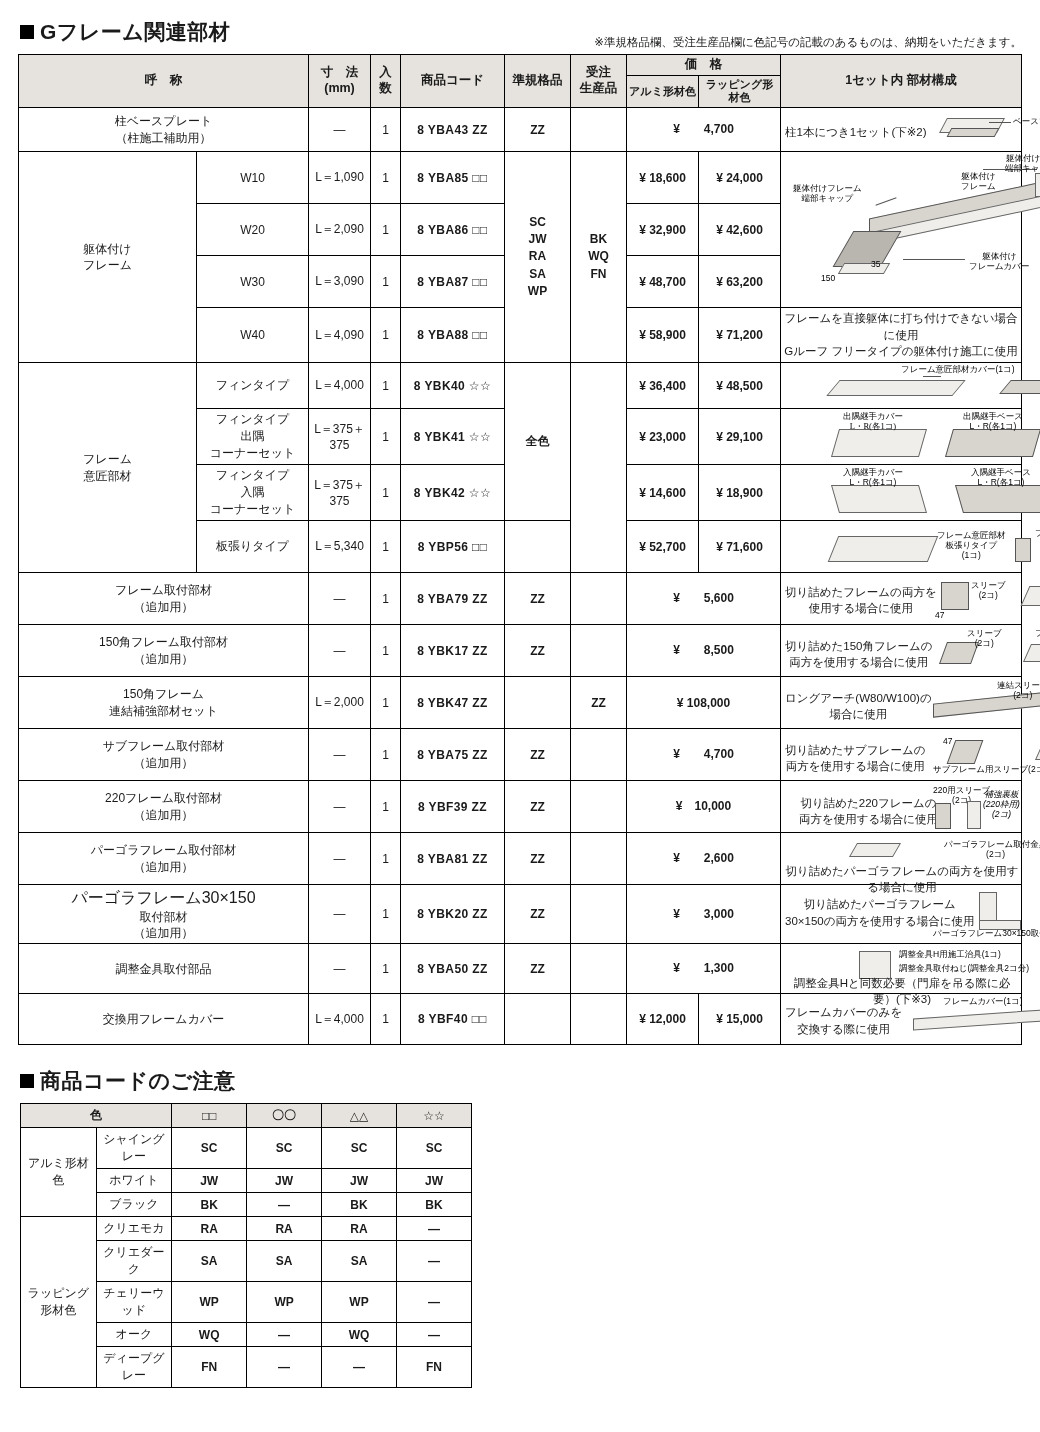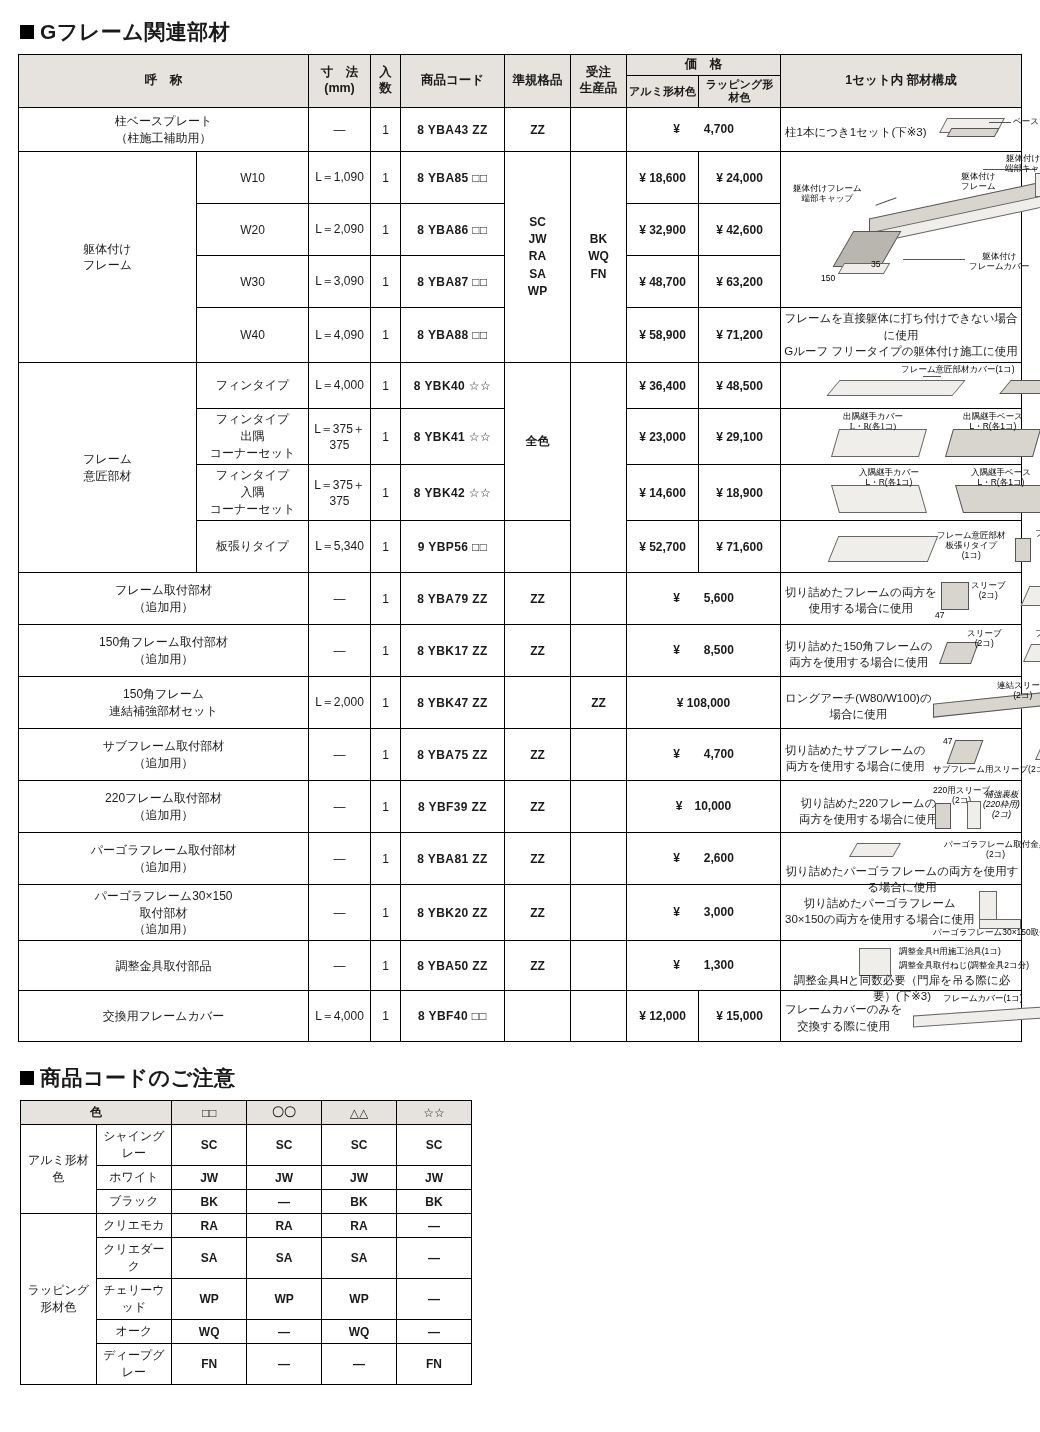--- a/index.html
+++ b/index.html
@@ -77,20 +77,21 @@
 </head>
 <body>
 
 <div class="page">
 
   <div class="head-row">
     <div class="sec-title">
       <span class="sq"></span>
       <span>Gフレーム関連部材</span>
     </div>
+    <div class="head-note">※準規格品欄、受注生産品欄に色記号の記載のあるものは、納期をいただきます。</div>
   </div>
 
   <table class="main">
     <colgroup>
       <col class="colg-name">
         <col class="colg-sub">
         <col class="colg-dim">
         <col class="colg-qty">
       <col class="colg-code">
         <col class="colg-std">
@@ -132,21 +133,21 @@
           <div>（柱施工補助用）</div>
         </td>
         <td class="dim">—</td>
         <td>1</td>
         <td class="code">8 YBA43 ZZ</td>
         <td style="font-weight:bold">ZZ</td>
         <td></td>
         <td colspan="2" class="price">¥　　4,700</td>
         <td class="parts">
           <div class="ill" style="height:36px">
-            <div class="parts-txt" style="position:absolute;left:2px;top:12px;">柱1本につき1セット(下※3)</div>
+            <div class="parts-txt" style="position:absolute;left:2px;top:12px;">柱1本につき1セット(下※2)</div>
             <div class="bar2" style="left:160px;top:6px;width:56px;height:13px;transform:skewX(-28deg);"></div>
             <div class="bar" style="left:166px;top:16px;width:46px;height:7px;transform:skewX(-28deg);"></div>
             <div class="ln" style="left:206px;top:10px;width:22px;"></div>
             <div class="lbl" style="left:230px;top:4px;">ベースプレート</div>
           </div>
         </td>
       </tr>
 
       <tr style="height:52px">
         <td rowspan="4" class="nm">
@@ -290,34 +291,34 @@
           <div>L＝375＋</div>
           <div>375</div>
         </td>
         <td>1</td>
         <td class="code">8 YBK42 ☆☆</td>
         <td class="price">¥ 14,600</td>
         <td class="price">¥ 18,900</td>
         <td class="parts">
           <div class="ill" style="height:48px">
             <div class="bar2" style="left:52px;top:16px;width:86px;height:26px;transform:skewX(16deg);"></div>
-            <div class="lbl" style="left:76px;top:-2px;white-space:pre;">入隅継手カバー
+            <div class="lbl" style="left:60px;top:-2px;white-space:pre;">入隅継手カバー
 L・R(各1コ)</div>
             <div class="bar" style="left:176px;top:16px;width:86px;height:26px;transform:skewX(16deg);"></div>
             <div class="lbl" style="left:188px;top:-2px;white-space:pre;">入隅継手ベース
 L・R(各1コ)</div>
           </div>
         </td>
       </tr>
 
       <tr style="height:52px">
         <td>板張りタイプ</td>
         <td class="dim">L＝5,340</td>
         <td>1</td>
-        <td class="code">9 YBP56 □□</td>
+        <td class="code">8 YBP56 □□</td>
         <td style="font-weight:bold"></td>
         <td class="price">¥ 52,700</td>
         <td class="price">¥ 71,600</td>
         <td class="parts">
           <div class="ill" style="height:46px">
             <div class="bar2" style="left:50px;top:12px;width:98px;height:24px;transform:skewX(-22deg);"></div>
             <div class="lbl" style="left:154px;top:6px;white-space:pre;">フレーム意匠部材
 板張りタイプ
 (1コ)</div>
             <div class="bar" style="left:232px;top:14px;width:14px;height:22px;"></div>
@@ -468,21 +469,21 @@
             <div class="bar2" style="left:70px;top:6px;width:42px;height:12px;transform:skewX(-30deg);"></div>
             <div class="lbl" style="left:130px;top:2px;white-space:pre;margin-left:31px;">パーゴラフレーム取付金具
 (2コ)</div>
             <div class="parts-txt" style="position:absolute;left:2px;top:26px;">切り詰めたパーゴラフレームの両方を使用する場合に使用</div>
           </div>
         </td>
       </tr>
 
       <tr style="height:56px">
         <td colspan="2" class="nm">
-          <div style="font-size:12px">パーゴラフレーム30×150</div>
+          <div style="font-size:16px">パーゴラフレーム30×150</div>
           <div>取付部材</div>
           <div>（追加用）</div>
         </td>
         <td class="dim">—</td>
         <td>1</td>
         <td class="code">8 YBK20 ZZ</td>
         <td style="font-weight:bold">ZZ</td>
         <td></td>
         <td colspan="2" class="price">¥　　3,000</td>
         <td class="parts">

